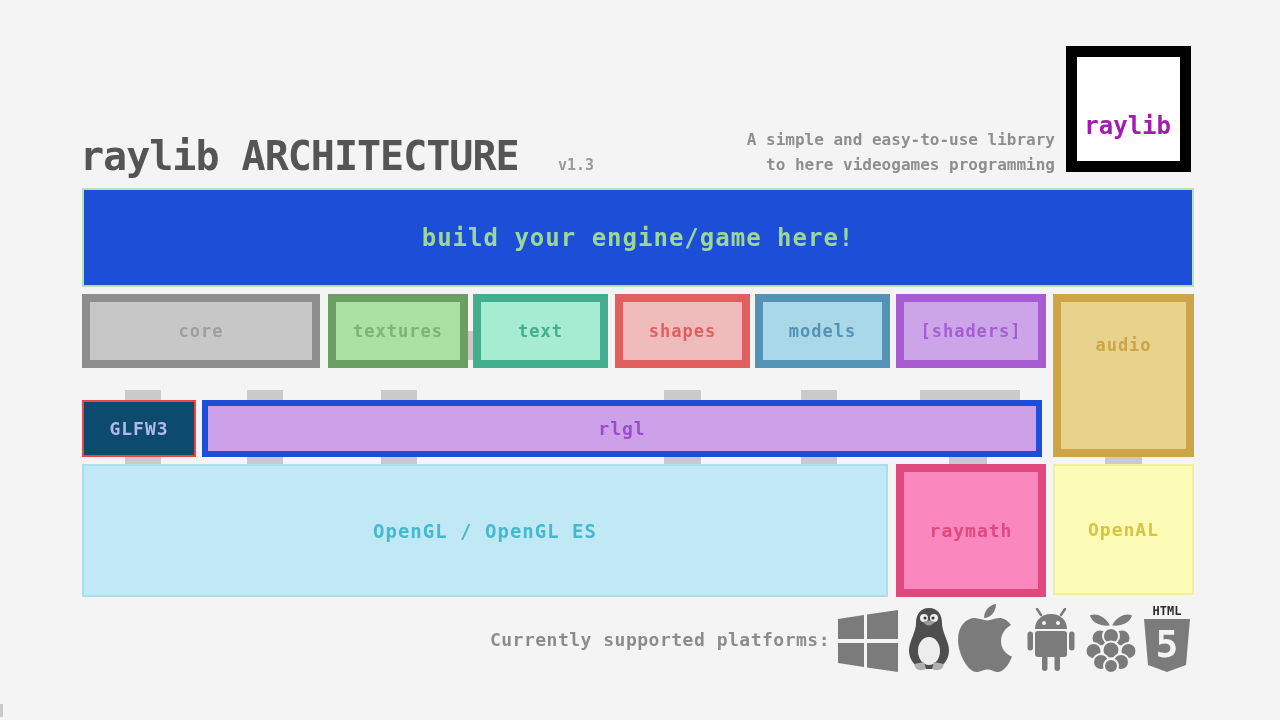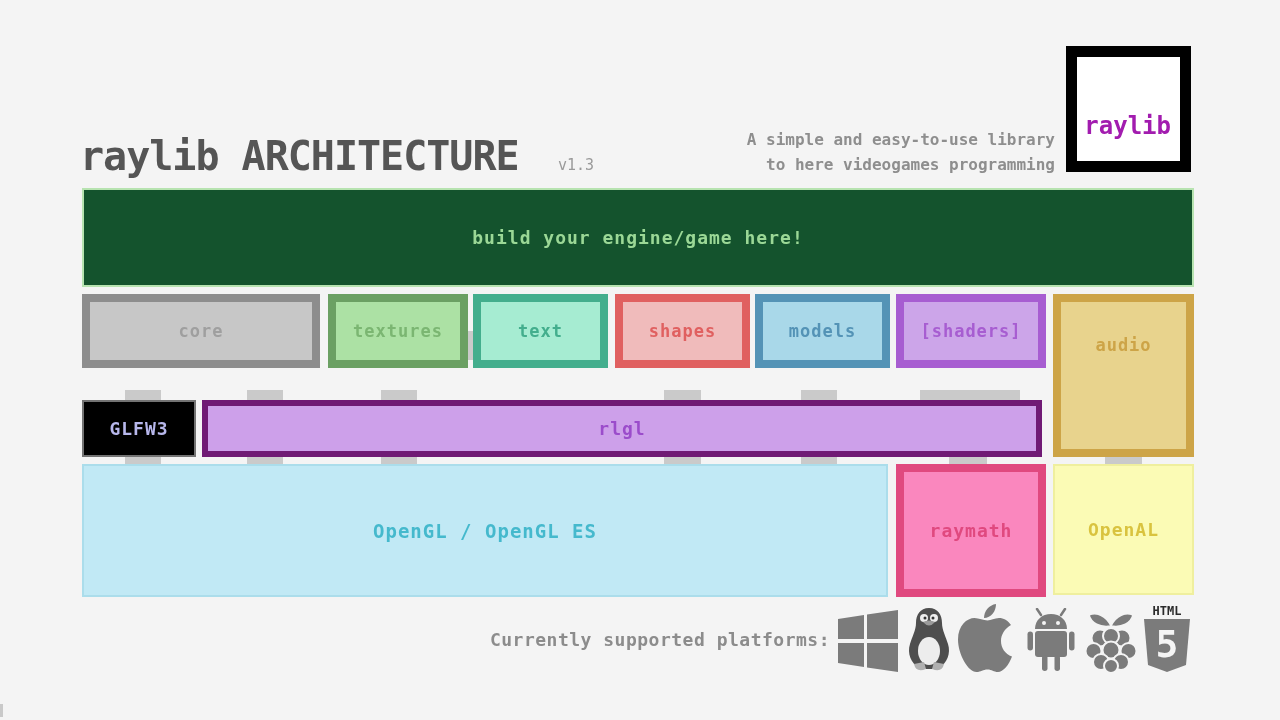--- a/index.html
+++ b/index.html
@@ -3,42 +3,42 @@
 <meta charset="utf-8">
 <style>
   html,body{margin:0;padding:0;}
   #canvas{
     position:relative;width:1280px;height:720px;background:#f4f4f4;overflow:hidden;
     font-family:"DejaVu Sans Mono","Liberation Mono",monospace;
   }
   .abs{position:absolute;box-sizing:border-box;}
   
   .title{left:80px;top:133px;font-size:40px;font-weight:bold;color:#555;letter-spacing:-1px;white-space:nowrap;}
-  .version{left:558px;top:156px;font-size:15px;font-weight:normal;color:#9a9a9a;}
+  .version{left:558px;top:156px;font-size:15px;font-weight:bold;color:#9a9a9a;}
   .tagline{right:225px;top:127px;text-align:right;font-size:16px;font-weight:bold;color:#8e8e8e;line-height:25px;white-space:nowrap;}
   .logo{left:1066px;top:46px;width:125px;height:126px;background:#fff;border:11px solid #000;}
   .logo-text{position:absolute;right:9px;bottom:21px;font-size:24px;font-weight:bold;color:#a21caf;}
   
   .bx{display:flex;align-items:center;justify-content:center;font-weight:bold;letter-spacing:1px;}
   
-  .engine{left:82px;top:188px;width:1112px;height:99px;background:#14532d;border:2px solid #b7e3b0;color:#9bd896;font-size:18px;}
+  .engine{left:82px;top:188px;width:1112px;height:99px;background:#1d4ed8;border:2px solid #b7e3b0;color:#9bd896;font-size:24px;}
   
   .m{top:294px;height:74px;font-size:17px;}
   .m-core    {left:82px;  width:238px;background:#c7c7c7;border:8px solid #8d8d8d;color:#9f9f9f;}
   .m-textures{left:328px; width:140px;background:#ace1a4;border:8px solid #6ba063;color:#7bb672;}
   .m-text    {left:473px; width:135px;background:#a6ecd2;border:8px solid #43ae8d;color:#43ae8d;}
   .m-shapes  {left:615px; width:135px;background:#f0bbbb;border:8px solid #e06060;color:#e06060;}
   .m-models  {left:755px; width:135px;background:#a9d8e9;border:8px solid #5493b6;color:#5493b6;}
   .m-shaders {left:896px; width:150px;background:#cca5e9;border:8px solid #a75dd1;color:#a75dd1;}
   .m-audio   {left:1053px;top:294px;width:141px;height:163px;background:#e8d38d;border:8px solid #cda447;color:#cda447;
               align-items:flex-start;}
   .m-audio .lbl{margin-top:33px;}
   
-  .glfw{left:82px;top:400px;width:114px;height:57px;background:#000000;border:2px solid #737373;color:#b7b7eb;font-size:18px;}
-  .rlgl{left:202px;top:400px;width:840px;height:57px;background:#cda0ea;border:6px solid #701a75;color:#9b4ccb;font-size:18px;}
+  .glfw{left:82px;top:400px;width:114px;height:57px;background:#0c4a6e;border:2px solid #ef4444;color:#b7b7eb;font-size:18px;}
+  .rlgl{left:202px;top:400px;width:840px;height:57px;background:#cda0ea;border:6px solid #1d4ed8;color:#9b4ccb;font-size:18px;}
   
   .opengl {left:82px;top:464px;width:806px;height:133px;background:#c1e9f5;border:2px solid #abddeb;color:#45b9cd;font-size:19px;}
   .raymath{left:896px;top:464px;width:150px;height:133px;background:#fa87be;border:8px solid #e0497f;color:#e0497f;font-size:18px;}
   .openal {left:1053px;top:464px;width:141px;height:131px;background:#fbfbb5;border:2px solid #efef9e;color:#d9c33f;font-size:18px;}
   
   .con{background:#cacaca;z-index:0;}
   .bx,.glfw,.rlgl,.opengl,.raymath,.openal{z-index:1;}
   
   .plat-label{right:450px;top:629px;font-size:18px;font-weight:bold;color:#8c8c8c;white-space:nowrap;letter-spacing:0.5px;}
   .icon{display:block;}

